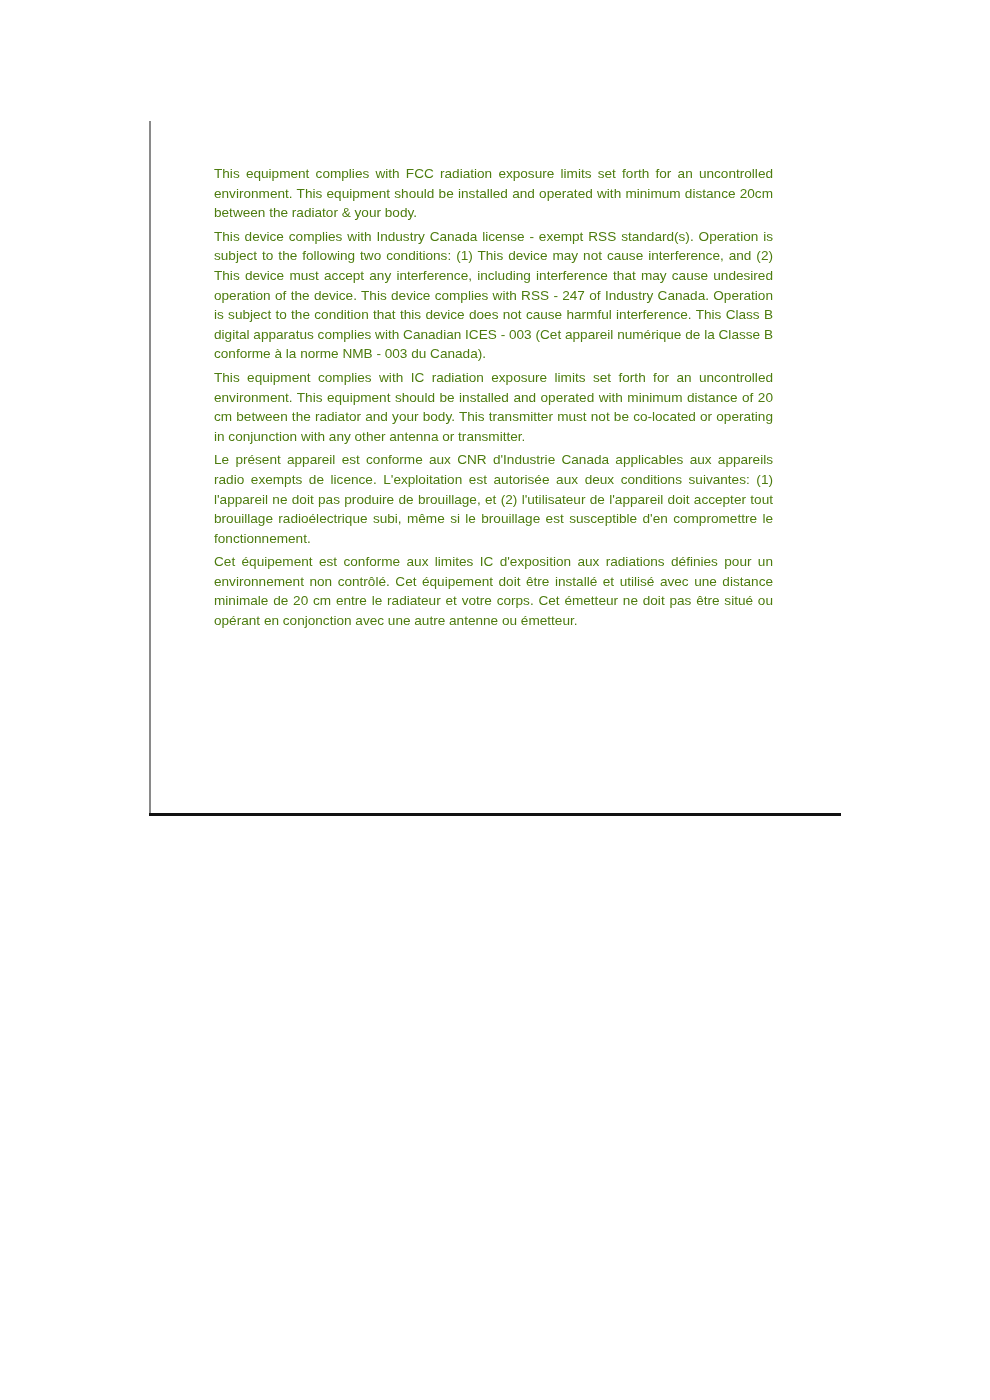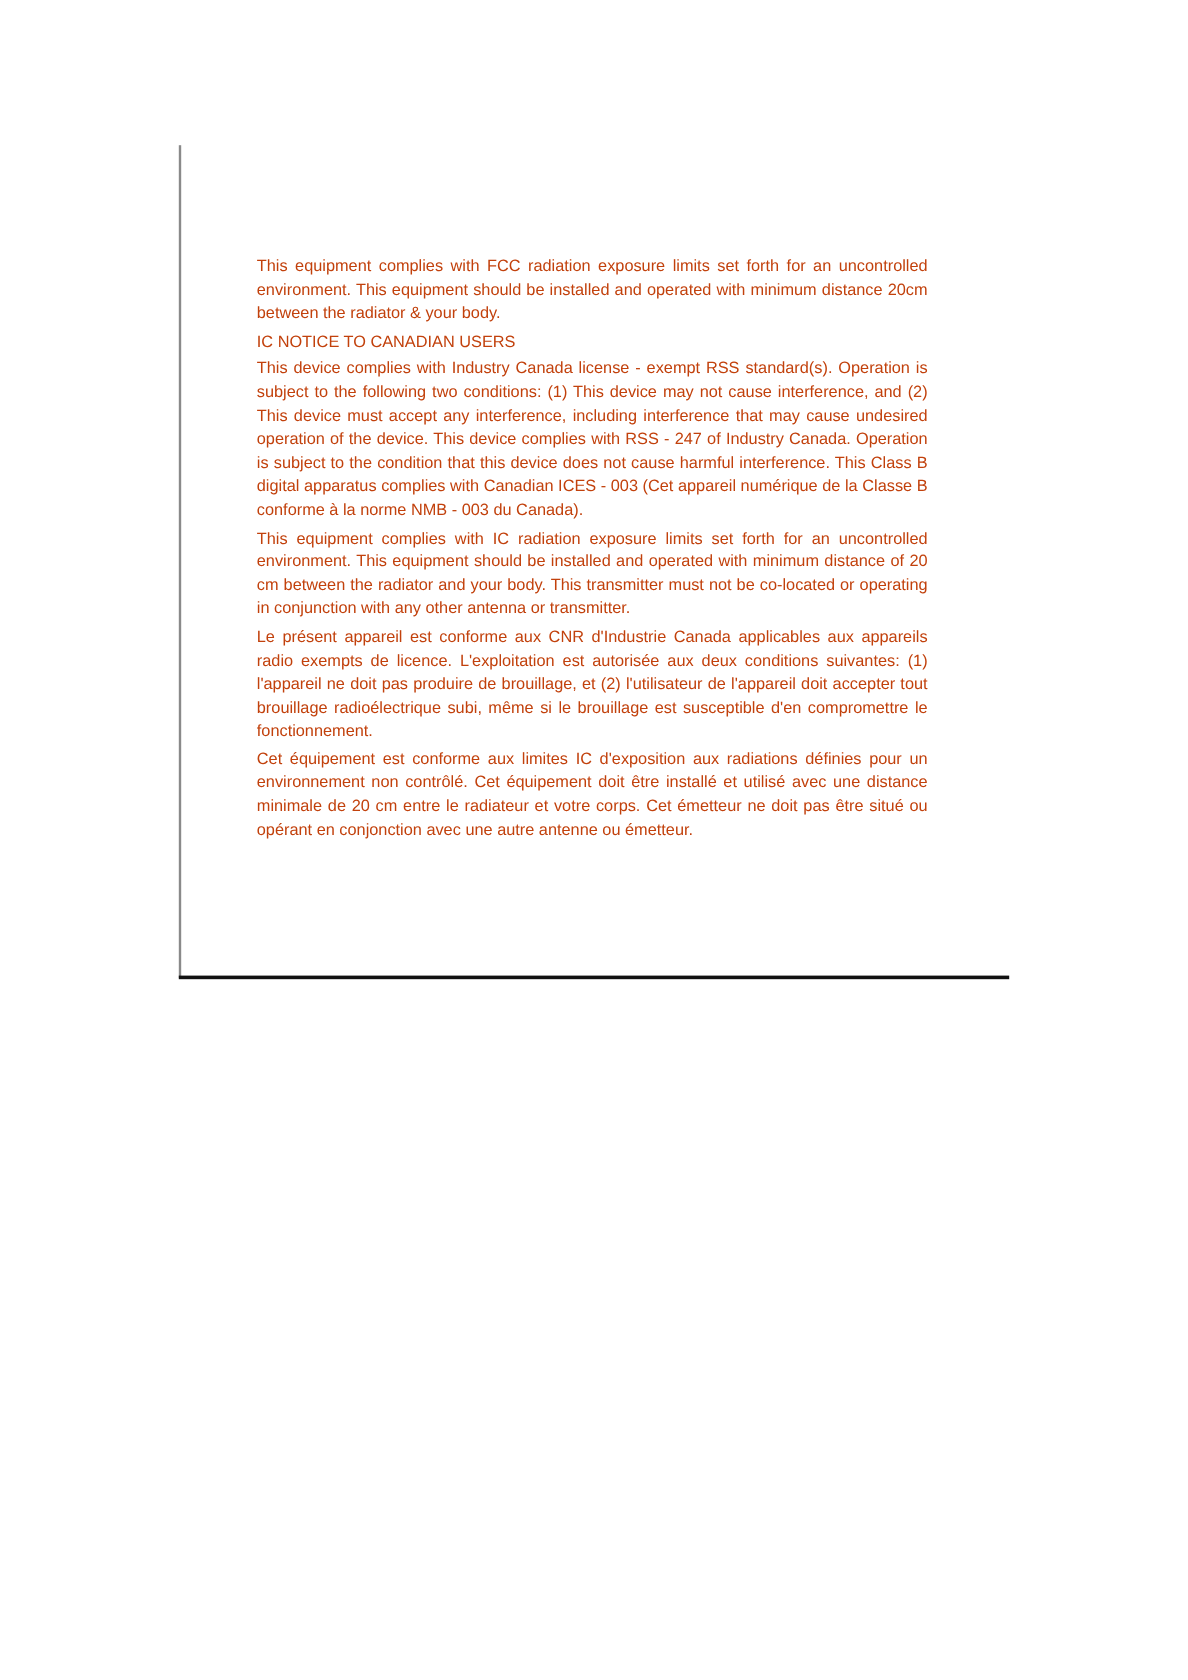--- a/index.html
+++ b/index.html
@@ -28,39 +28,37 @@
       top: 813px;
       width: 692px;
       height: 3px;
       background: #111111;
     }
     .content {
       position: absolute;
       left: 214px;
       top: 164px;
       width: 559px;
-      color: #c2410c;
+      color: #4d7c0f;
       font-size: 13.6px;
       line-height: 19.6px;
-      margin-top: 48px;
     }
     .para {
       margin: 0 0 4px 0;
       text-align: justify;
     }
     .line {
       margin: 0 0 3px 0;
     }
   </style>
 </head>
 <body>
 
 <div class="left-rule"></div>
 <div class="bottom-rule"></div>
 
 <div class="content">
   <p class="para">This equipment complies with FCC radiation exposure limits set forth for an uncontrolled environment. This equipment should be installed and operated with minimum distance 20cm between the radiator &amp; your body.</p>
-  <div class="line">IC NOTICE TO CANADIAN USERS</div>
   <p class="para">This device complies with Industry Canada license - exempt RSS standard(s). Operation is subject to the following two conditions: (1) This device may not cause interference, and (2) This device must accept any interference, including interference that may cause undesired operation of the device. This device complies with RSS - 247 of Industry Canada. Operation is subject to the condition that this device does not cause harmful interference. This Class B digital apparatus complies with Canadian ICES - 003 (Cet appareil numérique de la Classe B conforme à la norme NMB - 003 du Canada).</p>
   <p class="para">This equipment complies with IC radiation exposure limits set forth for an uncontrolled environment. This equipment should be installed and operated with minimum distance of 20 cm between the radiator and your body. This transmitter must not be co-located or operating in conjunction with any other antenna or transmitter.</p>
   <p class="para">Le présent appareil est conforme aux CNR d'Industrie Canada applicables aux appareils radio exempts de licence. L'exploitation est autorisée aux deux conditions suivantes: (1) l'appareil ne doit pas produire de brouillage, et (2) l'utilisateur de l'appareil doit accepter tout brouillage radioélectrique subi, même si le brouillage est susceptible d'en compromettre le fonctionnement.</p>
   <p class="para">Cet équipement est conforme aux limites IC d'exposition aux radiations définies pour un environnement non contrôlé. Cet équipement doit être installé et utilisé avec une distance minimale de 20 cm entre le radiateur et votre corps. Cet émetteur ne doit pas être situé ou opérant en conjonction avec une autre antenne ou émetteur.</p>
 </div>
 
 </body></html>

